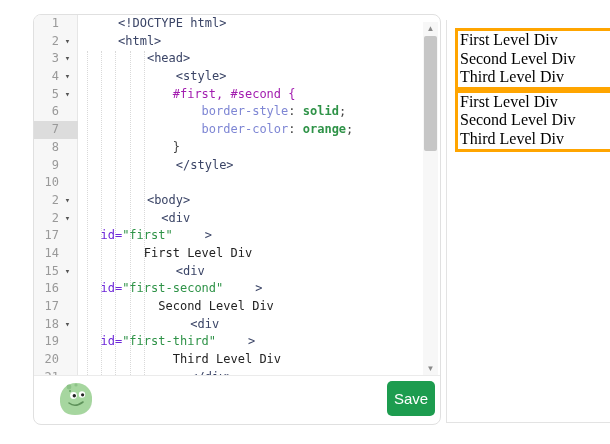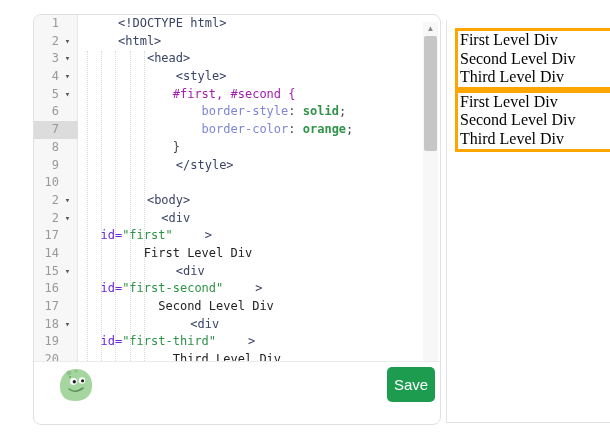--- a/index.html
+++ b/index.html
@@ -31,21 +31,21 @@
   .tk-pun{color:#444;}
 
   
   .vscroll{position:absolute;right:2px;top:7px;width:15px;height:354px;background:#f7f7f7;}
   .sb-btn{position:absolute;left:0;width:15px;height:14px;color:#8a8a8a;font-size:8px;
           text-align:center;line-height:14px;background:#f7f7f7;}
   .sb-up{top:0;} .sb-down{bottom:0;}
   .sb-thumb{position:absolute;left:1px;top:14px;width:13px;height:115px;background:#c6c6c6;border-radius:2px;}
 
   
-  .footer{position:absolute;left:0;right:0;bottom:17px;height:46px;border-top:1px solid #ebebeb;
+  .footer{position:absolute;left:0;right:0;bottom:3px;height:46px;border-top:1px solid #ebebeb;
           display:flex;align-items:center;justify-content:space-between;background:#fff;
           border-radius:0 0 8px 8px;padding:0 5px 0 22px;box-sizing:border-box;}
   .save-btn{width:48px;height:35px;background:#1d9c4f;color:#fff;border:none;border-radius:5px;
             font-family:"Liberation Sans",sans-serif;font-size:15px;cursor:pointer;}
 
   
   .preview{position:absolute;left:446px;top:20px;width:164px;height:403px;
            border-left:1px solid #e3e3e3;border-bottom:1px solid #e3e3e3;
            box-sizing:border-box;padding:8px 0 0 8px;overflow:hidden;background:#fff;}
   .pbox{border:3px solid #FFA500;width:200px;box-sizing:border-box;

